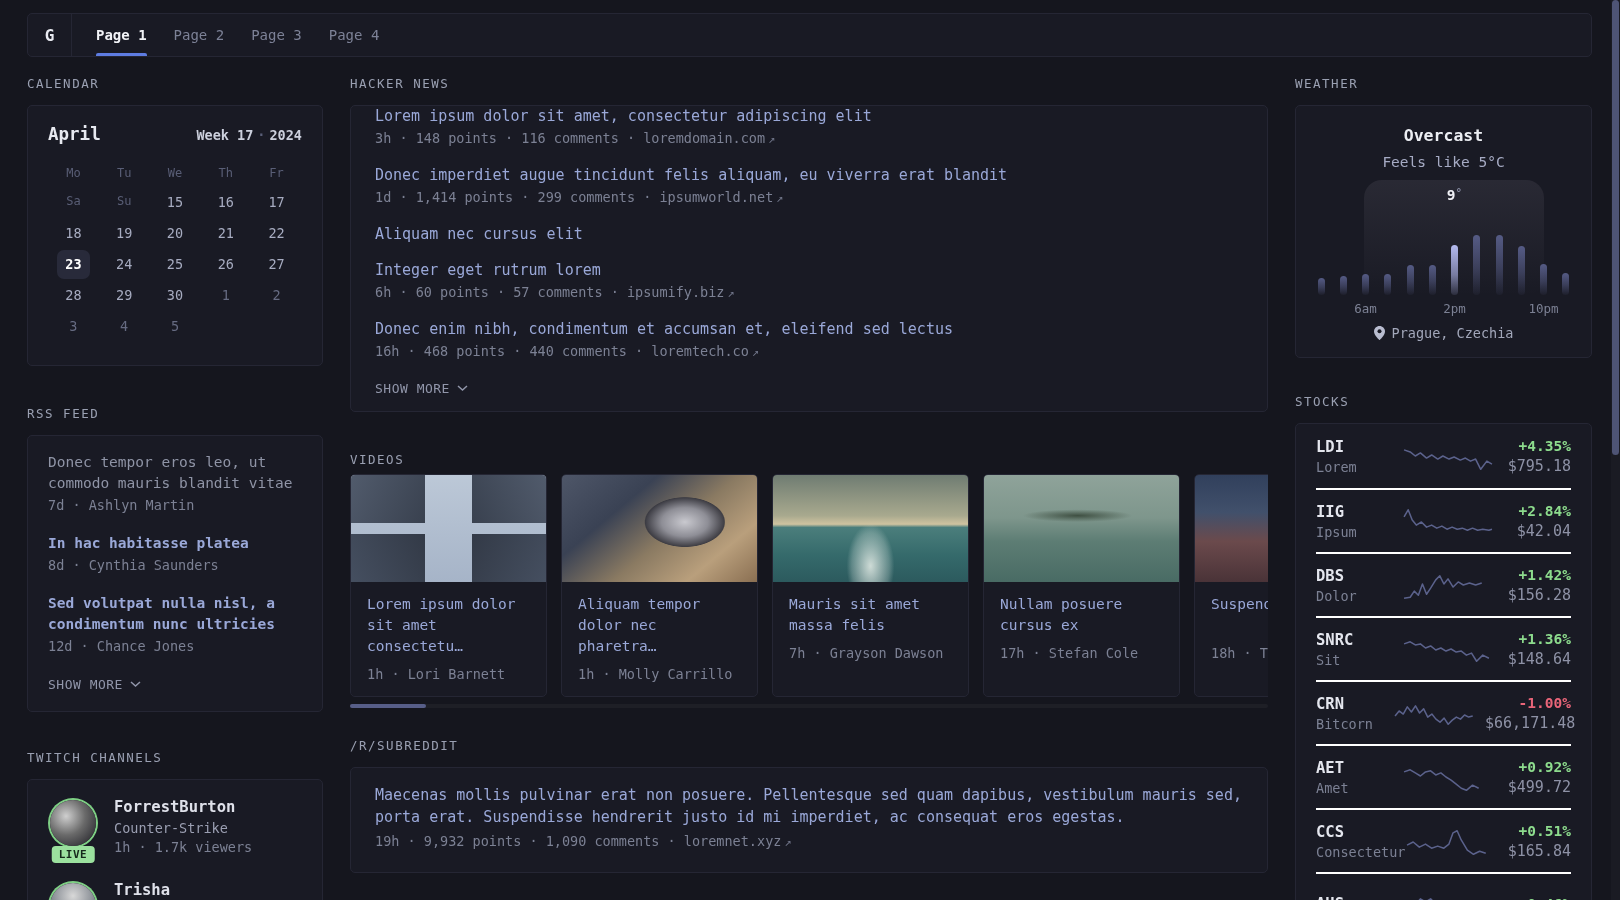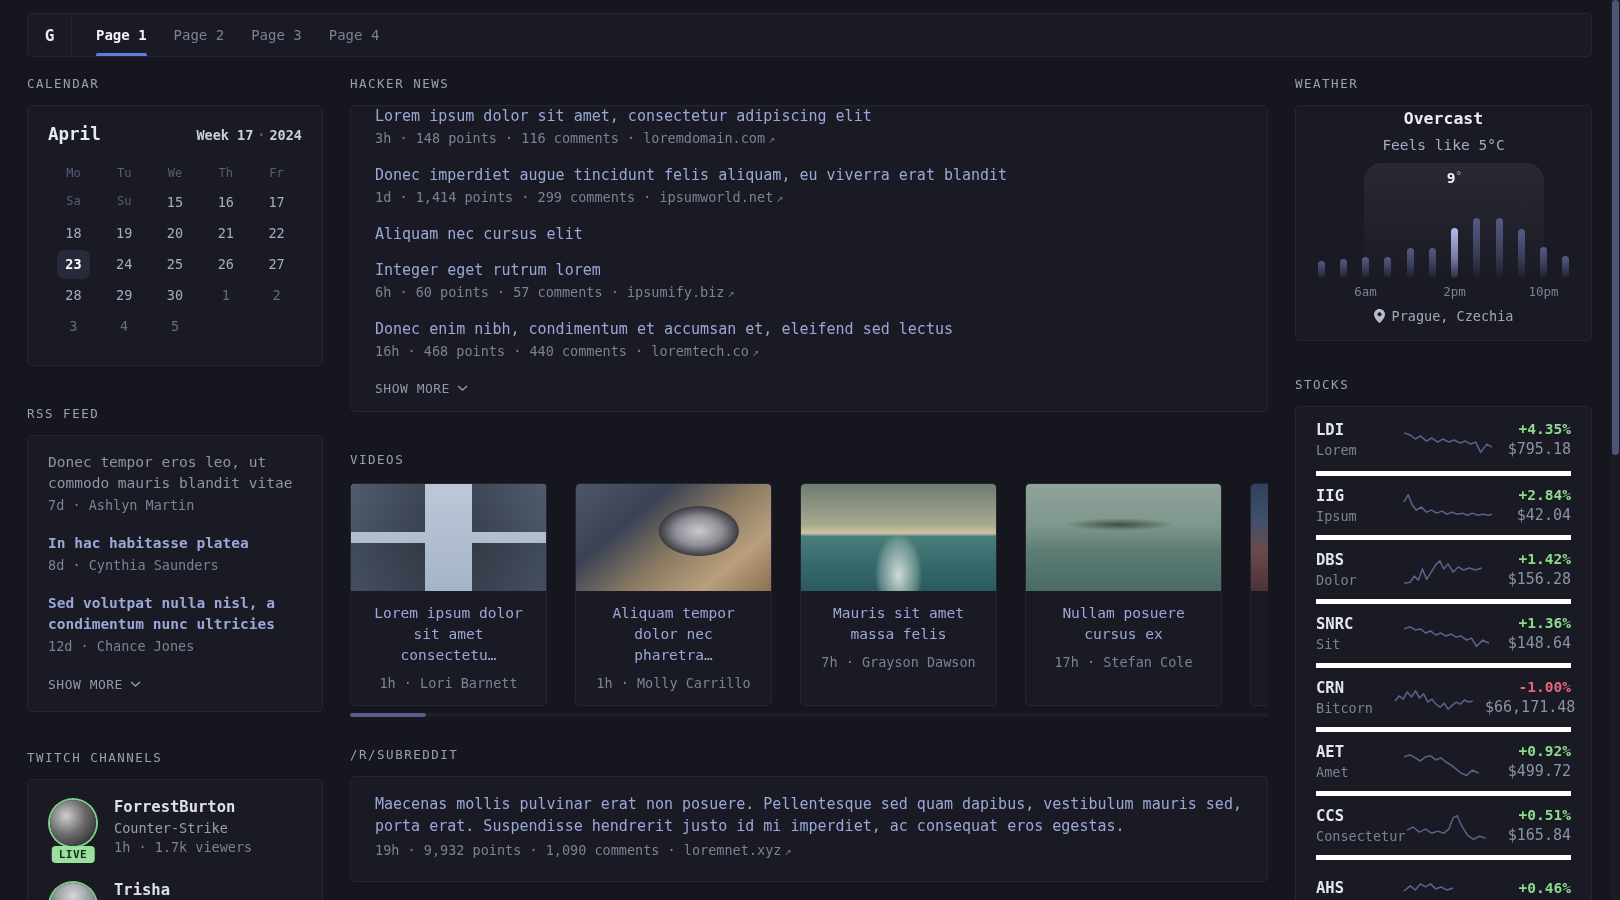--- a/index.html
+++ b/index.html
@@ -87,21 +87,21 @@
   .tw-name { font-size:15.5px; font-weight:bold; color:#dfe1ea; cursor:pointer; }
   .tw-game { font-size:13.5px; color:#9b9fb2; margin-top:4px; }
   .tw-meta { font-size:13.5px; color:#7c8194; margin-top:3px; }
   
   .hn-card { padding:0 24px 14px; }
   .hn-item { margin-bottom:16px; }
   .hn-title { font-size:15px; line-height:20px; color:#9aa8d8; cursor:pointer; white-space:nowrap; }
   .hn-item .item-meta { margin-top:3px; }
   .ext { color:#6f7488; font-size:12px; padding-left:3px; }
   
-  .carousel { margin-top:15px; display:flex; gap:28px; overflow:hidden;text-align:center; }
+  .carousel { margin-top:6px; display:flex; gap:14px; overflow:hidden; }
   .vid-card {
     flex:0 0 197px; background:#191a24; border:1px solid #252634; border-radius:5px;
     overflow:hidden; cursor:pointer;
   }
   .vid-thumb { width:100%; height:107px; }
   .thumb-1 { background:
       linear-gradient(115deg,#515b6c,#39414f) 0 0 / 38% 45% no-repeat,
       linear-gradient(245deg,#515b6c,#39414f) 100% 0 / 38% 45% no-repeat,
       linear-gradient(65deg,#454f60,#333a47) 0 100% / 38% 45% no-repeat,
       linear-gradient(295deg,#454f60,#333a47) 100% 100% / 38% 45% no-repeat,
@@ -123,21 +123,21 @@
   .vid-meta { font-size:13.5px; color:#7c8194; margin-top:9px; white-space:nowrap; }
   .carousel-bar { position:relative; margin-top:7px; height:4px; }
   .carousel-track { position:absolute; left:0; right:0; top:0; height:4px; border-radius:2px; background:rgba(255,255,255,0.04); }
   .carousel-thumb { position:absolute; left:0; top:0; width:76px; height:4px; border-radius:2px; background:#575e88; cursor:pointer; }
   
   .sub-heading { margin-top:30px; }
   .sub-card { padding:16px 24px 20px; }
   .sub-title { font-size:15px; line-height:22px; color:#9aa8d8; cursor:pointer; }
   .sub-card .item-meta { margin-top:4px; }
   
-  .wx-card { padding:3px 20px 16px; text-align:center; }
+  .wx-card { padding:20px 20px 16px; text-align:center; }
   .wx-cond { font-size:16.5px; font-weight:bold; color:#eceef3; }
   .wx-feels { font-size:14.5px; color:#a6abc4; margin-top:9px; }
   .wx-chart { position:relative; width:252px; margin:40px auto 0; height:85px; }
   .wx-band {
     position:absolute; left:46px; top:-30px; width:180px; height:115px; border-radius:18px;
     background:linear-gradient(180deg, rgba(140,135,150,0.14), rgba(140,135,150,0.03) 80%, rgba(140,135,150,0));
   }
   .wx-bars { position:absolute; inset:0; display:flex; justify-content:space-between; align-items:flex-end; }
   .wx-bar {
     width:7px; border-radius:4px;
@@ -153,21 +153,21 @@
   .wx-temp .deg { color:#8a8fa5; font-size:11px; vertical-align:4px; }
   .wx-labels { position:relative; width:252px; margin:6px auto 0; height:16px; }
   .wx-label { position:absolute; transform:translateX(-50%); font-size:12.5px; color:#7c8194; }
   .wx-label.l0 { left:48px; } .wx-label.l1 { left:137px; } .wx-label.l2 { left:226px; }
   .wx-loc {
     margin-top:8px; display:flex; justify-content:center; align-items:center; gap:7px;
     font-size:13.5px; color:#a2a7ba;
   }
   
   .stk-card { padding:0 20px; }
-  .stk-row { display:flex; align-items:center; height:64px; border-top:5px solid #ffffff; }
+  .stk-row { display:flex; align-items:center; height:64px; border-top:2px solid #ffffff; }
   .stk-row:first-child { border-top:none; }
   .stk-left { width:96px; }
   .stk-sym { font-size:15.5px; font-weight:bold; color:#e4e6ee; }
   .stk-name { font-size:13.5px; color:#7c8194; margin-top:3px; }
   .stk-spark { flex:1; display:flex; justify-content:center; }
   .stk-spark svg { overflow:visible; }
   .stk-right { width:86px; text-align:right; }
   .stk-chg { font-size:14.5px; font-weight:bold; }
   .stk-chg.up { color:#8ddc8d; } .stk-chg.down { color:#e96579; }
   .stk-price { font-size:15px; color:#8e92a6; margin-top:3px; white-space:nowrap; }

